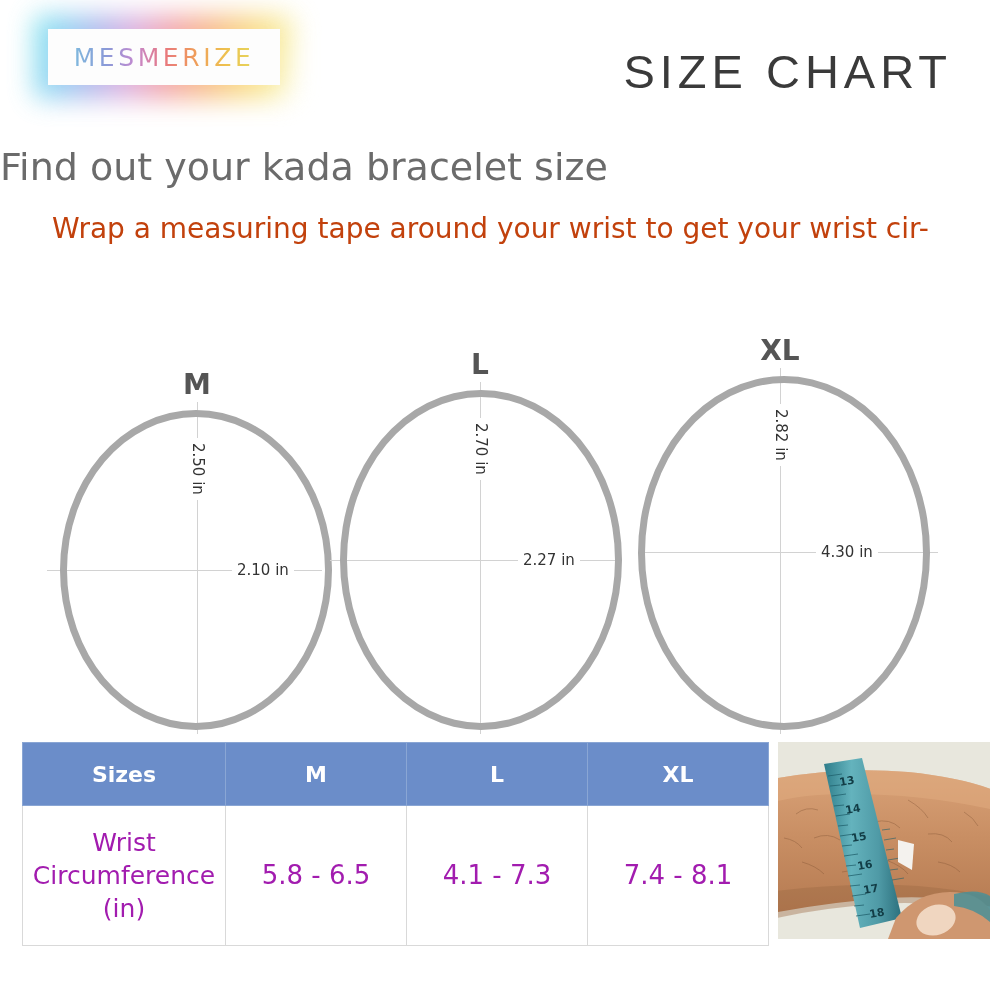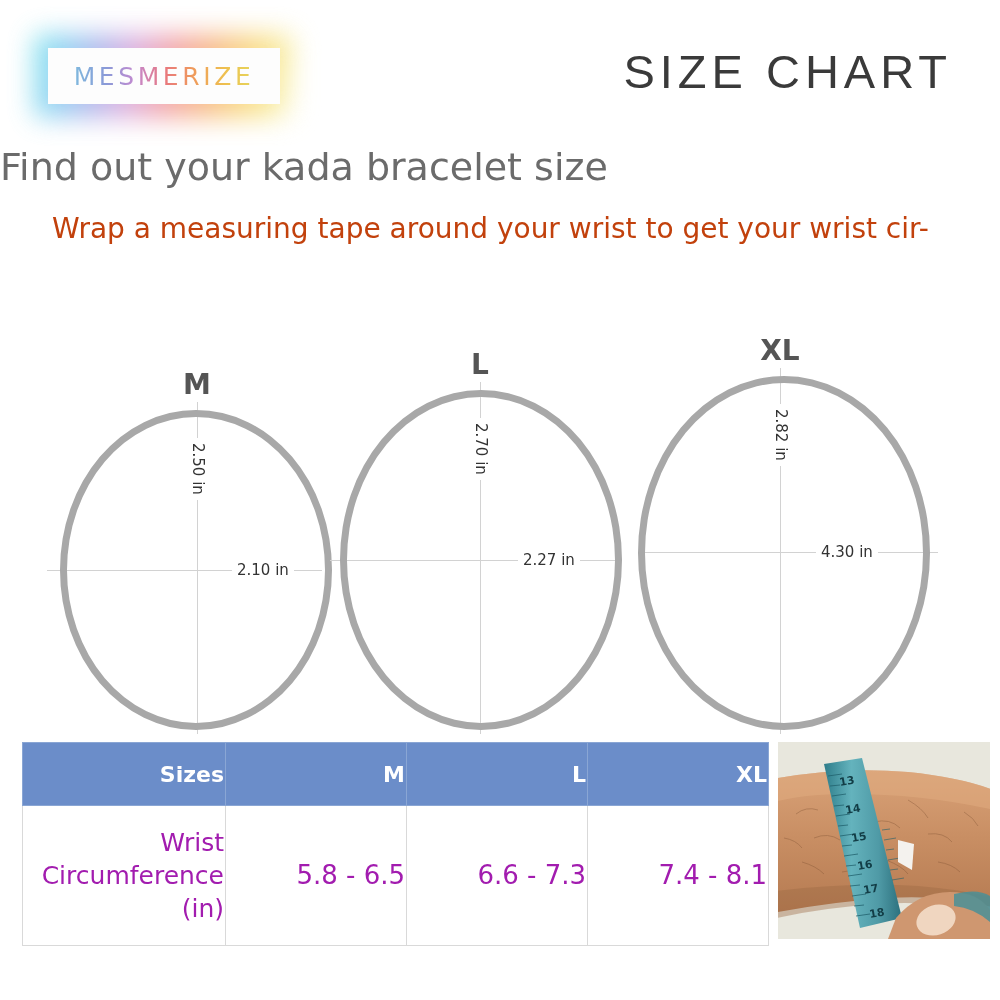--- a/index.html
+++ b/index.html
@@ -13,21 +13,21 @@
     position: relative;
     overflow: hidden;
     font-family: "DejaVu Sans", sans-serif;
     -webkit-font-smoothing: antialiased;
   }
 
   
   #logo-wrap {
     position: absolute;
     left: 48px;
-    top: 48px;
+    top: 29px;
     width: 188px;
     height: 56px;
   }
   #logo-glow {
     position: absolute;
     left: -14px;
     top: -14px;
     width: 260px;
     height: 84px;
     border-radius: 8px;
@@ -150,21 +150,21 @@
   #size-table {
     position: absolute;
     left: 22px;
     top: 742px;
     width: 735px;
     border-collapse: collapse;
     table-layout: fixed;
   }
   #size-table th, #size-table td {
     border: 1px solid #d9d9d9;
-    text-align: right;
+    text-align: center;
     vertical-align: middle;
   }
   #size-table th {
     background: #6b8dc9;
     color: #ffffff;
     font-size: 22px;
     font-weight: 700;
     height: 60px;
     border-color: #8aa6d4;
   }
@@ -249,21 +249,21 @@
     </tr>
   </thead>
   <tbody>
     <tr>
       <td class="label-cell">
         <div>Wrist</div>
         <div>Circumference</div>
         <div>(in)</div>
       </td>
       <td>5.8 - 6.5</td>
-      <td>6.6 - 7.3</td>
+      <td>4.1 - 7.3</td>
       <td>7.4 - 8.1</td>
     </tr>
   </tbody>
 </table>
 
 <div id="photo">
   <svg width="212" height="197" viewBox="0 0 212 197">
     <defs>
       <linearGradient id="skin" x1="0" y1="0" x2="0" y2="1">
         <stop offset="0%" stop-color="#d9a278"></stop>

